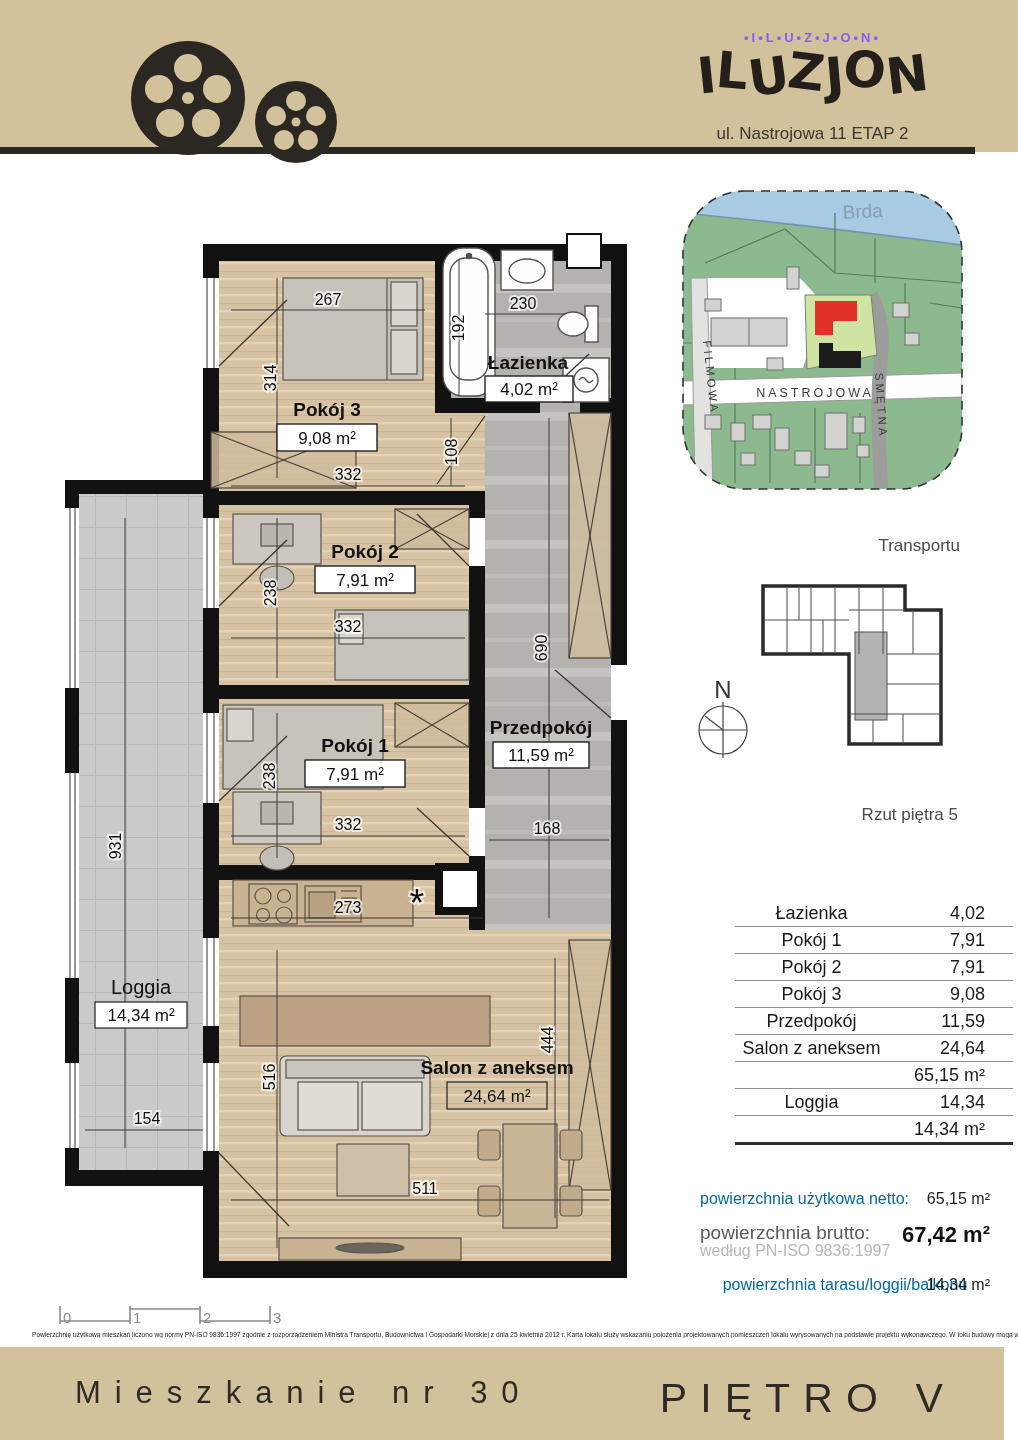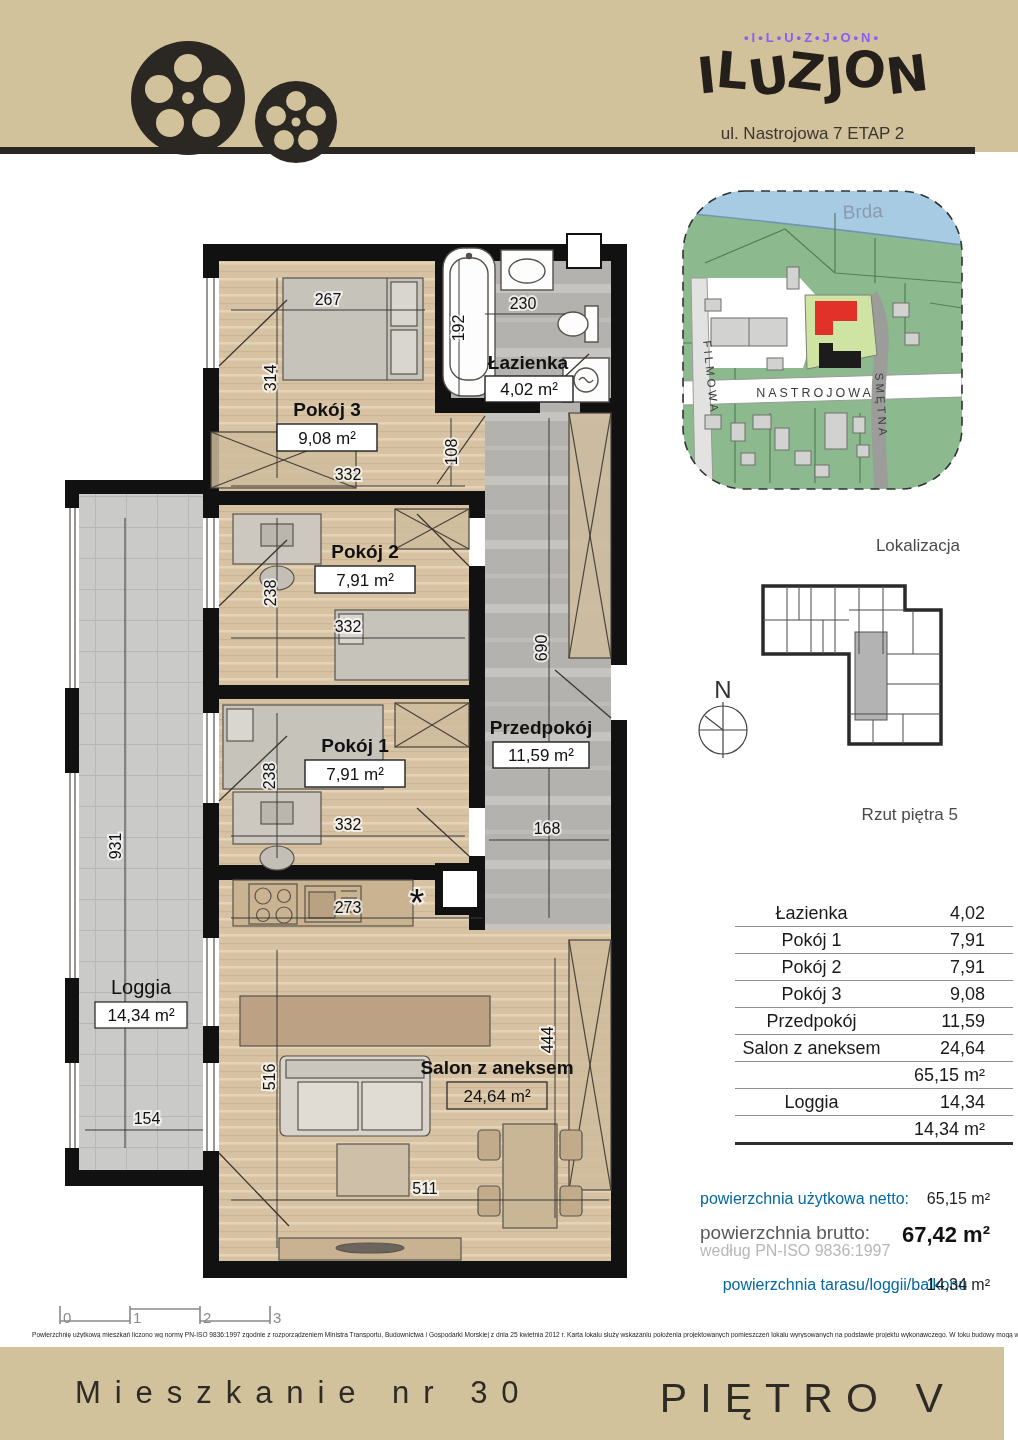--- a/index.html
+++ b/index.html
@@ -75,21 +75,21 @@
       <circle cx="178" cy="71" r="10"></circle>
         <circle cx="198" cy="86" r="10"></circle>
         <circle cx="190" cy="110" r="10"></circle>
       <circle cx="166" cy="110" r="10"></circle>
         <circle cx="158" cy="86" r="10"></circle>
         <circle cx="178" cy="92" r="4.5"></circle>
     </g>
   </svg>
   <div class="brand-small">•I•L•U•Z•J•O•N•</div>
   <div class="logo"><span>I</span><span>L</span><span>U</span><span>Z</span><span>J</span><span>O</span><span>N</span></div>
-  <div class="hdr-address">ul. Nastrojowa 7 ETAP 2</div>
+  <div class="hdr-address">ul. Nastrojowa 11 ETAP 2</div>
 
   <svg class="plan-svg" width="575" height="1085" viewBox="0 0 575 1085">
     <defs>
       <pattern id="wood" width="600" height="16" patternUnits="userSpaceOnUse">
         <rect width="600" height="16" fill="#d7c3a4"></rect>
         <rect y="12" width="600" height="2.5" fill="#e4d3b7"></rect>
         <rect y="5" width="600" height="1.2" fill="#c9b493"></rect>
       </pattern>
       <pattern id="gtile" width="600" height="64" patternUnits="userSpaceOnUse">
         <rect width="600" height="64" fill="#b4b2ae"></rect>
@@ -430,21 +430,21 @@
           <rect x="140" y="282" width="14" height="12"></rect>
         <rect x="30" y="116" width="16" height="12"></rect>
       </g>
       <text x="168" y="36" font-size="19" fill="#8a9bb0" transform="rotate(-3 168 36)">Brda</text>
       <text x="140" y="214" font-size="12.5" fill="#3c3c3c" letter-spacing="3" text-anchor="middle">NASTROJOWA</text>
       <text x="28" y="158" font-size="11.5" fill="#3c3c3c" letter-spacing="3" transform="rotate(84 28 158)">FILMOWA</text>
       <text x="200" y="190" font-size="11.5" fill="#3c3c3c" letter-spacing="3" transform="rotate(86 200 190)">SMĘTNA</text>
     </g>
     <rect x="8" y="8" width="279" height="298" rx="62" fill="none" stroke="#333" stroke-width="1.6" stroke-dasharray="9 7"></rect>
   </svg>
-  <div class="caption" style="left:760px;top:536px;width:200px;">Lokalizacja</div>
+  <div class="caption" style="left:760px;top:536px;width:200px;">Transportu</div>
 
   <svg class="mini-svg" width="218" height="195" viewBox="0 0 218 195">
     <path d="M10,20 H152 V44 H188 V178 H96 V88 H10 Z" fill="#ffffff" stroke="#2a2a2a" stroke-width="3.5"></path>
     <rect x="102" y="66" width="32" height="88" fill="#b3b3b3" stroke="#555" stroke-width="1"></rect>
     <g stroke="#4a4a4a" stroke-width="1" fill="none">
       <path d="M34,20 V88 M58,20 V88 M82,20 V88 M106,20 V88 M130,20 V88 M152,44 H96"></path>
       <path d="M10,54 H96 M134,88 H188 M134,118 H188 M134,148 H188 M96,148 H134"></path>
       <path d="M46,20 V54 M70,54 V88 M160,44 V88 M120,154 V178 M150,148 V178"></path>
     </g>
   </svg>

